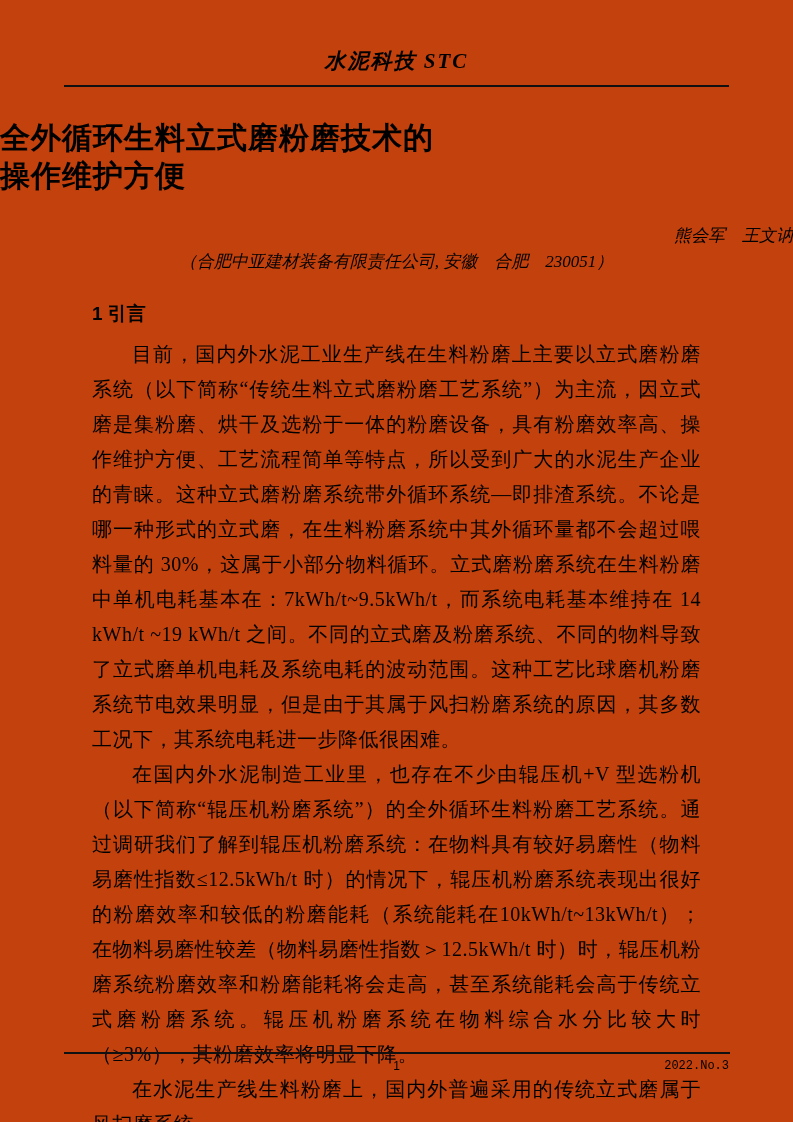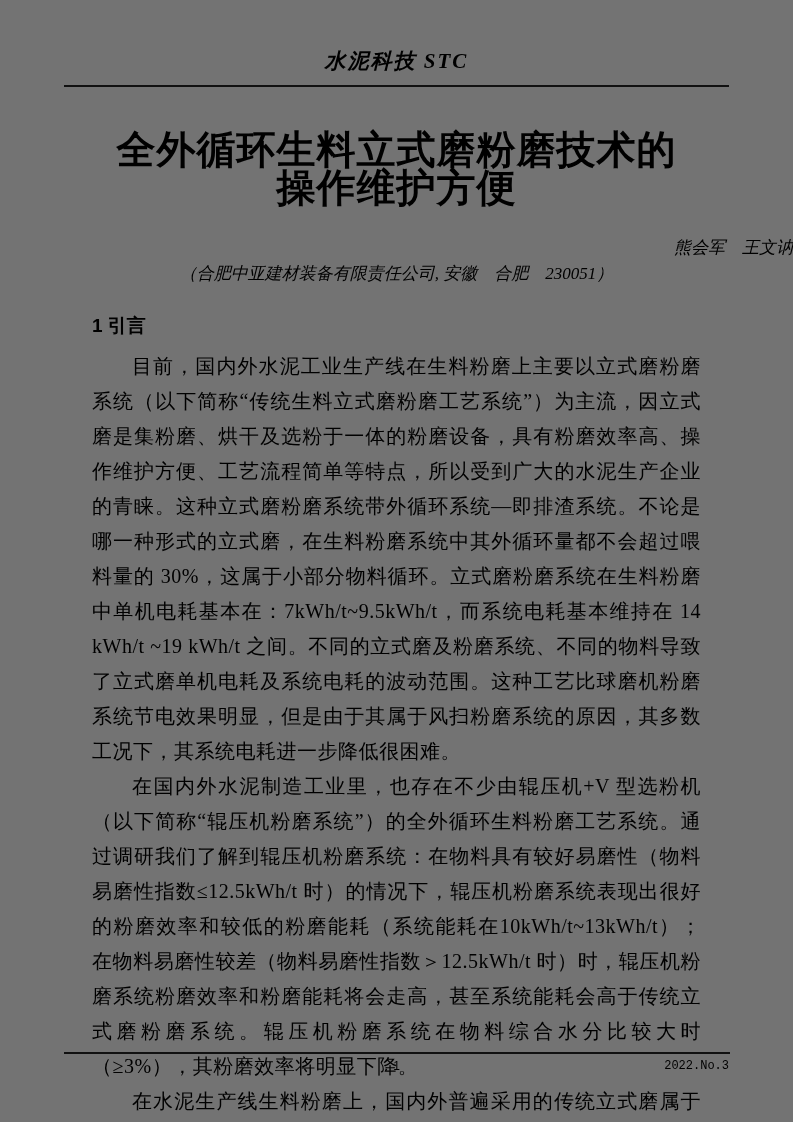--- a/index.html
+++ b/index.html
@@ -4,21 +4,21 @@
 <style>
   html, body {
     margin: 0;
     padding: 0;
     background: #ffffff;
   }
   .page {
     position: relative;
     width: 793px;
     height: 1122px;
-    background: #737373;
+    background: #c2410c;
     color: #000000;
     font-family: "Liberation Serif", "DejaVu Serif", serif;
     overflow: hidden;
     box-sizing: border-box;
   }
   .content {
     padding: 0 92px;
   }
   
   .journal-head {
@@ -30,25 +30,24 @@
     font-weight: bold;
     letter-spacing: 2px;
   }
   .head-rule {
     margin: 9px 64px 0 64px;
     border-top: 2px solid #111111;
     height: 0;
   }
   
   .article-title {
-    margin-top: 44px;
-    text-align: center;
+    margin-top: 32px;
     font-family: "Liberation Sans", "DejaVu Sans", sans-serif;
     font-weight: bold;
-    font-size: 39px;
+    font-size: 30px;
     line-height: 38px;
     letter-spacing: 1px;
   }
   .authors {
     margin-top: 28px;
     text-align: right;
     font-size: 17px;
     line-height: 26px;
     font-style: italic;
   }

